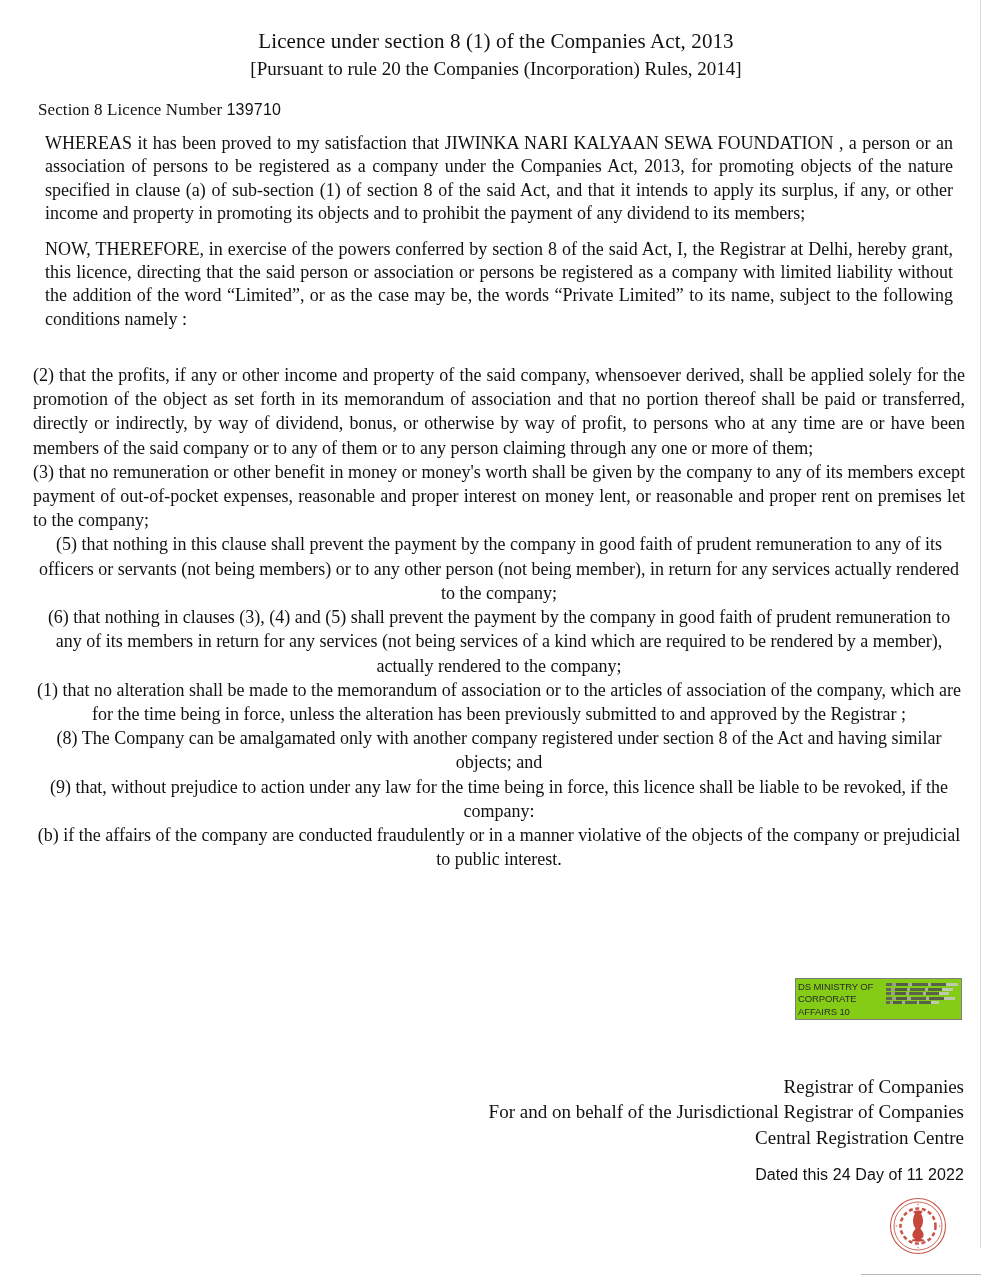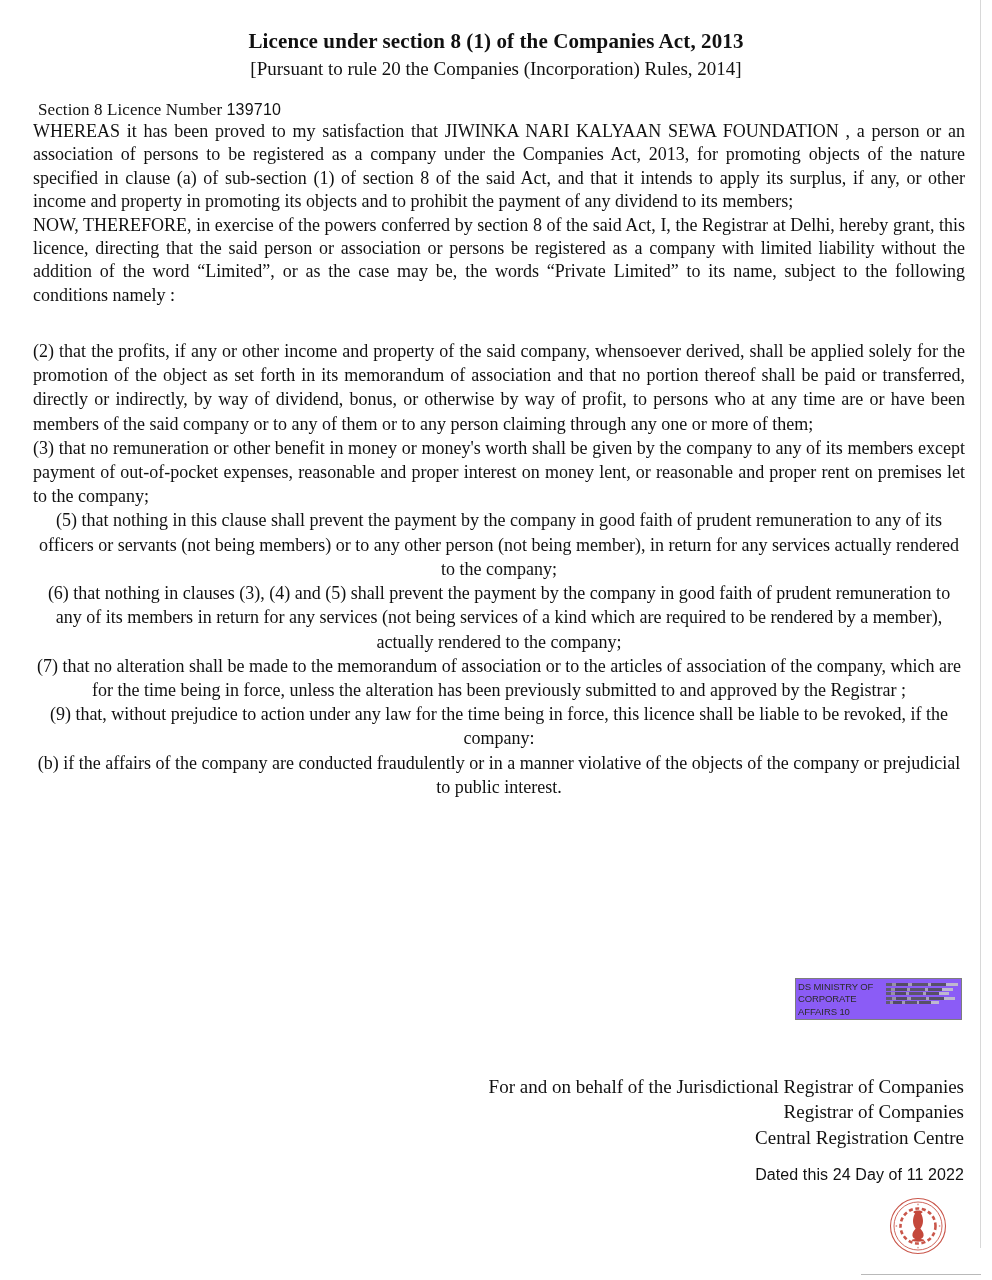--- a/index.html
+++ b/index.html
@@ -42,21 +42,21 @@
     background: #b9b9b9;
   }
 
   
   .doc-header {
     padding-top: 28px;
     text-align: center;
   }
   .doc-title {
     font-size: 21px;
-    font-weight: bold;
+    font-weight: normal;
     letter-spacing: 0.1px;
     line-height: 1.25;
   }
   .doc-subtitle {
     font-size: 19px;
     font-weight: normal;
     line-height: 1.3;
     margin-top: 3px;
   }
 
@@ -78,21 +78,21 @@
     font-family: "Liberation Sans", "DejaVu Sans", sans-serif;
     font-size: 16px;
     letter-spacing: 0.2px;
   }
 
   p.para {
     font-size: 18px;
     line-height: 1.30;
     text-align: justify;
     text-justify: inter-word;
-    margin: 0;
+    margin: 12px;
   }
   .p-whereas { margin-top: 17px; }
   .p-therefore { margin-top: 31px; }
 
   .clauses {
     margin-top: 32px;
   }
   .clause {
     font-size: 18px;
     line-height: 1.345;
@@ -105,21 +105,21 @@
   }
 
   
   .ds-stamp {
     position: absolute;
     left: 795px;
     top: 978px;
     width: 165px;
     height: 40px;
     border: 1px solid #7d7d7d;
-    background: #8b5cf6;
+    background: #84cc16;
     display: flex;
     align-items: stretch;
     overflow: hidden;
   }
   .ds-left {
     font-family: "Liberation Sans", "DejaVu Sans", sans-serif;
     font-size: 9.5px;
     line-height: 12.4px;
     color: #2b2b2b;
     padding: 2px 0 0 2px;
@@ -200,21 +200,22 @@
 
     <p class="para p-whereas">WHEREAS it has been proved to my satisfaction that JIWINKA NARI KALYAAN SEWA FOUNDATION , a person or an association of persons to be registered as a company under the Companies Act, 2013, for promoting objects of the nature specified in clause (a) of sub-section (1) of section 8 of the said Act, and that it intends to apply its surplus, if any, or other income and property in promoting its objects and to prohibit the payment of any dividend to its members;</p>
 
     <p class="para p-therefore">NOW, THEREFORE, in exercise of the powers conferred by section 8 of the said Act, I, the Registrar at Delhi, hereby grant, this licence, directing that the said person or association or persons be registered as a company with limited liability without the addition of the word “Limited”, or as the case may be, the words “Private Limited” to its name, subject to the following conditions  namely :</p>
 
     <div class="clauses">
       <p class="clause justified">(2) that the profits, if any or other income and property of the said company, whensoever derived, shall be applied solely for the promotion of the object as set forth in its memorandum of association and that no portion thereof shall be paid or transferred, directly or indirectly, by way of dividend, bonus, or otherwise by way of profit, to persons who at any time are or have been members of the said company or to any of them or to any person claiming through any one or more of them;</p>
       <p class="clause justified">(3) that no remuneration or other benefit in money or money's worth shall be given by the company to any of its members except payment of out-of-pocket expenses, reasonable and proper interest on money lent, or reasonable and proper rent on premises let to the company;</p>
       <p class="clause">(5)  that nothing in this clause shall prevent the payment by the company in good faith of prudent remuneration to any of its officers or servants (not being members) or to any other person (not being member), in return for any services actually rendered to the company;</p>
       <p class="clause">(6)  that nothing in clauses (3), (4) and (5) shall prevent the payment by the company in good faith of prudent remuneration to any of its members in return for any services (not being services of a kind which are required to be rendered by a member), actually rendered to the company;</p>
-      <p class="clause">(7) that no alteration shall be made to the memorandum of association or to the articles of association of the company, which are for the time being in force, unless the alteration has been previously submitted to and approved by the Registrar ;</p>
+      <p class="clause">(1) that no alteration shall be made to the memorandum of association or to the articles of association of the company, which are for the time being in force, unless the alteration has been previously submitted to and approved by the Registrar ;</p>
+      <p class="clause">(8) The Company can be amalgamated only with another company registered under section 8 of the Act and having similar objects; and</p>
       <p class="clause">(9) that, without prejudice to action under any law for the time being in force, this licence shall be liable to be revoked, if the company:</p>
       <p class="clause">(b) if the affairs of the company are conducted fraudulently or in a manner violative of the objects of the company or prejudicial to public interest.</p>
     </div>
   </div>
 
   <div class="ds-stamp">
     <div class="ds-left">
       <div>DS MINISTRY OF</div>
       <div>CORPORATE</div>
       <div>AFFAIRS 10</div>
@@ -222,22 +223,22 @@
     <div class="ds-right">
       <div class="ds-smudge s1"></div>
       <div class="ds-smudge s2"></div>
       <div class="ds-smudge s3"></div>
       <div class="ds-smudge s4"></div>
       <div class="ds-smudge s5"></div>
     </div>
   </div>
 
   <div class="sign-block">
+    <div class="sign-line">Registrar of Companies</div>
     <div class="sign-line">For and on behalf of the Jurisdictional Registrar of Companies</div>
-    <div class="sign-line">Registrar of Companies</div>
     <div class="sign-line">Central Registration Centre</div>
     <div class="dated-line">Dated this 24 Day of 11 2022</div>
   </div>
 
   <svg class="seal" viewBox="0 0 60 60">
     <g fill="none" stroke="#c0392b" opacity="0.85">
       <circle cx="30" cy="30" r="27.5" stroke-width="1.1"></circle>
       <circle cx="30" cy="30" r="24" stroke-width="0.9"></circle>
       <circle cx="30" cy="30" r="17.5" stroke-width="2.6" stroke-dasharray="4 2.6"></circle>
     </g>

